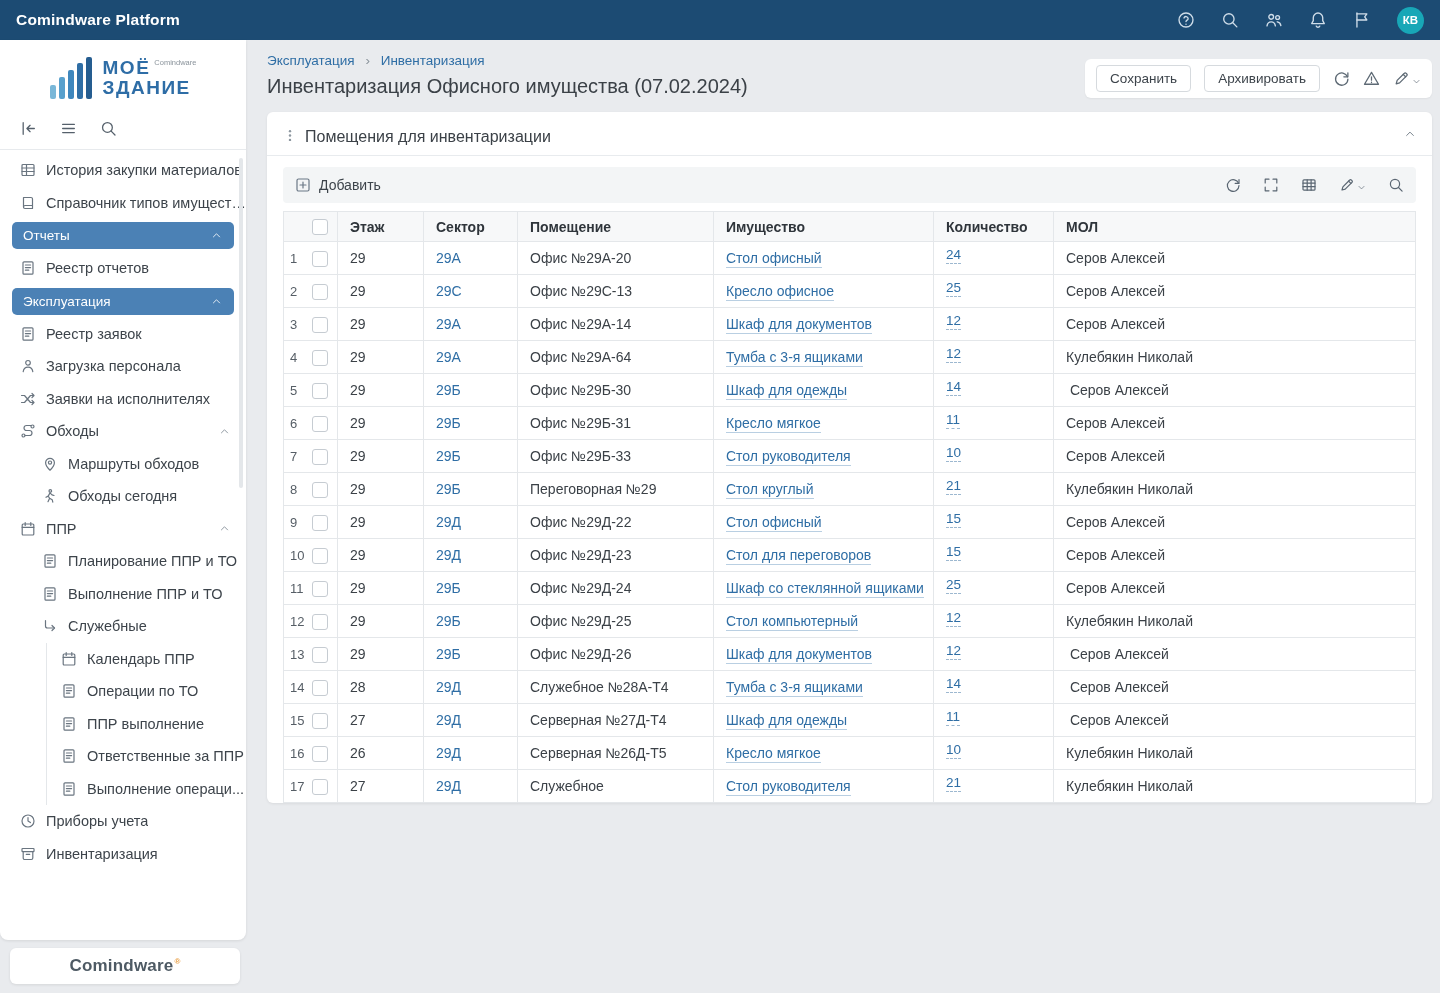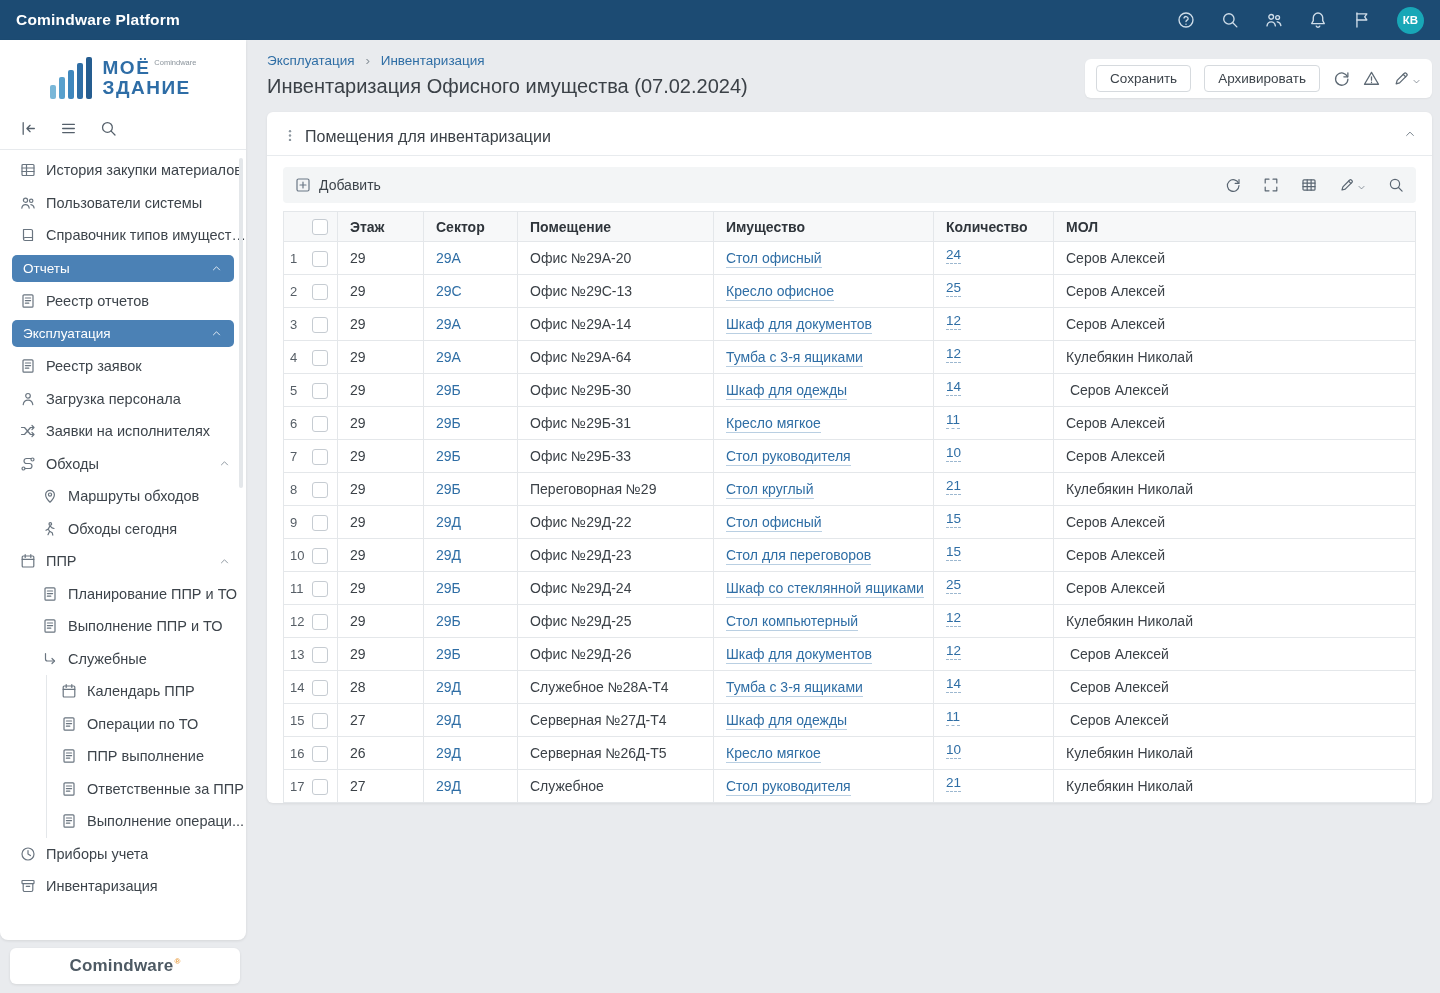--- a/index.html
+++ b/index.html
@@ -202,31 +202,20 @@
               <svg viewBox="0 0 16 16" fill="none" stroke="currentColor" stroke-width="1.2" stroke-linecap="round" stroke-linejoin="round">
                 <rect x="2" y="2.5" width="12" height="11" rx="1"></rect>
                 <path d="M2 6h12M2 9.5h12M6.5 2.5v11"></path>
               </svg>
             </span>
             <span class="ml">История закупки материалов</span>
           </div>
           <div class="m-item">
             <span class="mi ic">
               <svg viewBox="0 0 16 16" fill="none" stroke="currentColor" stroke-width="1.2" stroke-linecap="round" stroke-linejoin="round">
-                <circle cx="5.5" cy="5.2" r="2.1"></circle>
-                <path d="M1.8 13.2c.3-2.1 1.8-3.6 3.7-3.6s3.4 1.5 3.7 3.6"></path>
-                <circle cx="11.2" cy="5.8" r="1.7"></circle>
-                <path d="M10.9 9.6c1.7.2 2.9 1.6 3.2 3.4"></path>
-              </svg>
-            </span>
-            <span class="ml">Пользователи системы</span>
-          </div>
-          <div class="m-item">
-            <span class="mi ic">
-              <svg viewBox="0 0 16 16" fill="none" stroke="currentColor" stroke-width="1.2" stroke-linecap="round" stroke-linejoin="round">
                 <path d="M3.5 2.5h7.5a1.5 1.5 0 0 1 1.5 1.5v9.5H5a1.5 1.5 0 0 1-1.5-1.5z"></path>
                 <path d="M3.5 12a1.5 1.5 0 0 1 1.5-1.5h7.5"></path>
               </svg>
             </span>
             <span class="ml">Справочник типов имущества</span>
           </div>
           <div class="m-section">
             <span class="ml">Отчеты</span>
             <span class="chev ic">
               <svg viewBox="0 0 16 16" fill="none" stroke="currentColor" stroke-width="1.2" stroke-linecap="round" stroke-linejoin="round">

